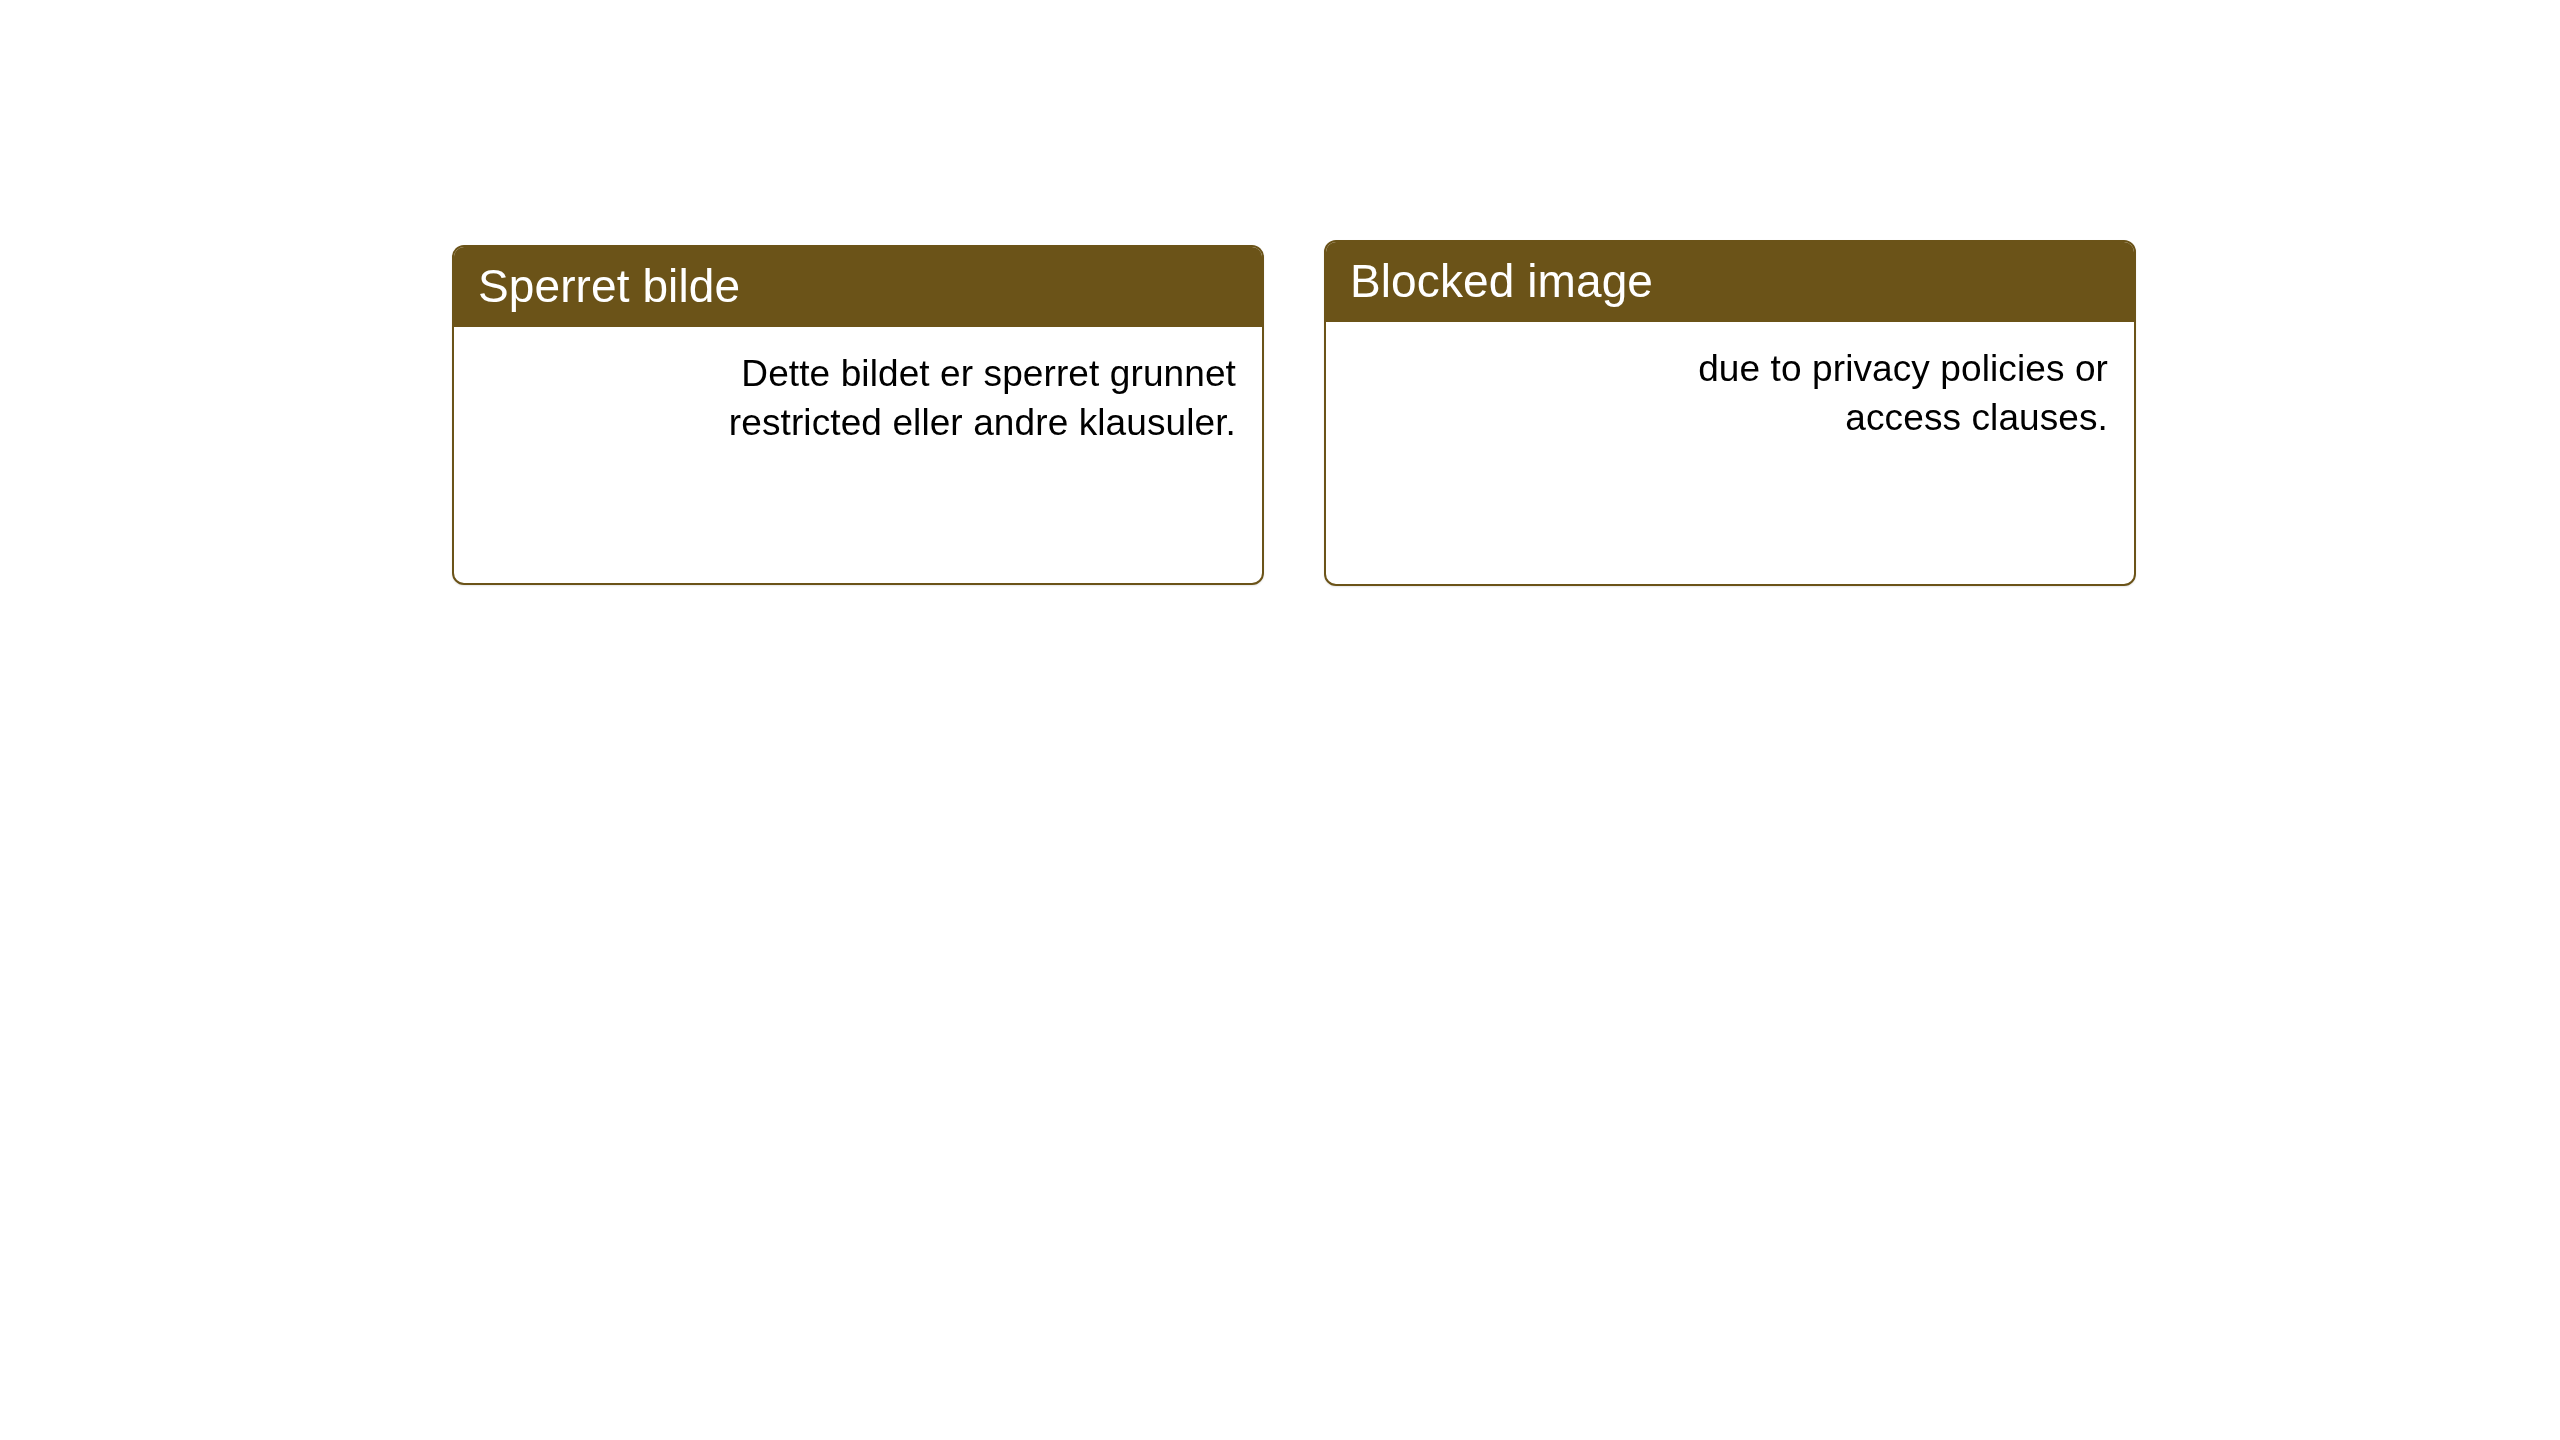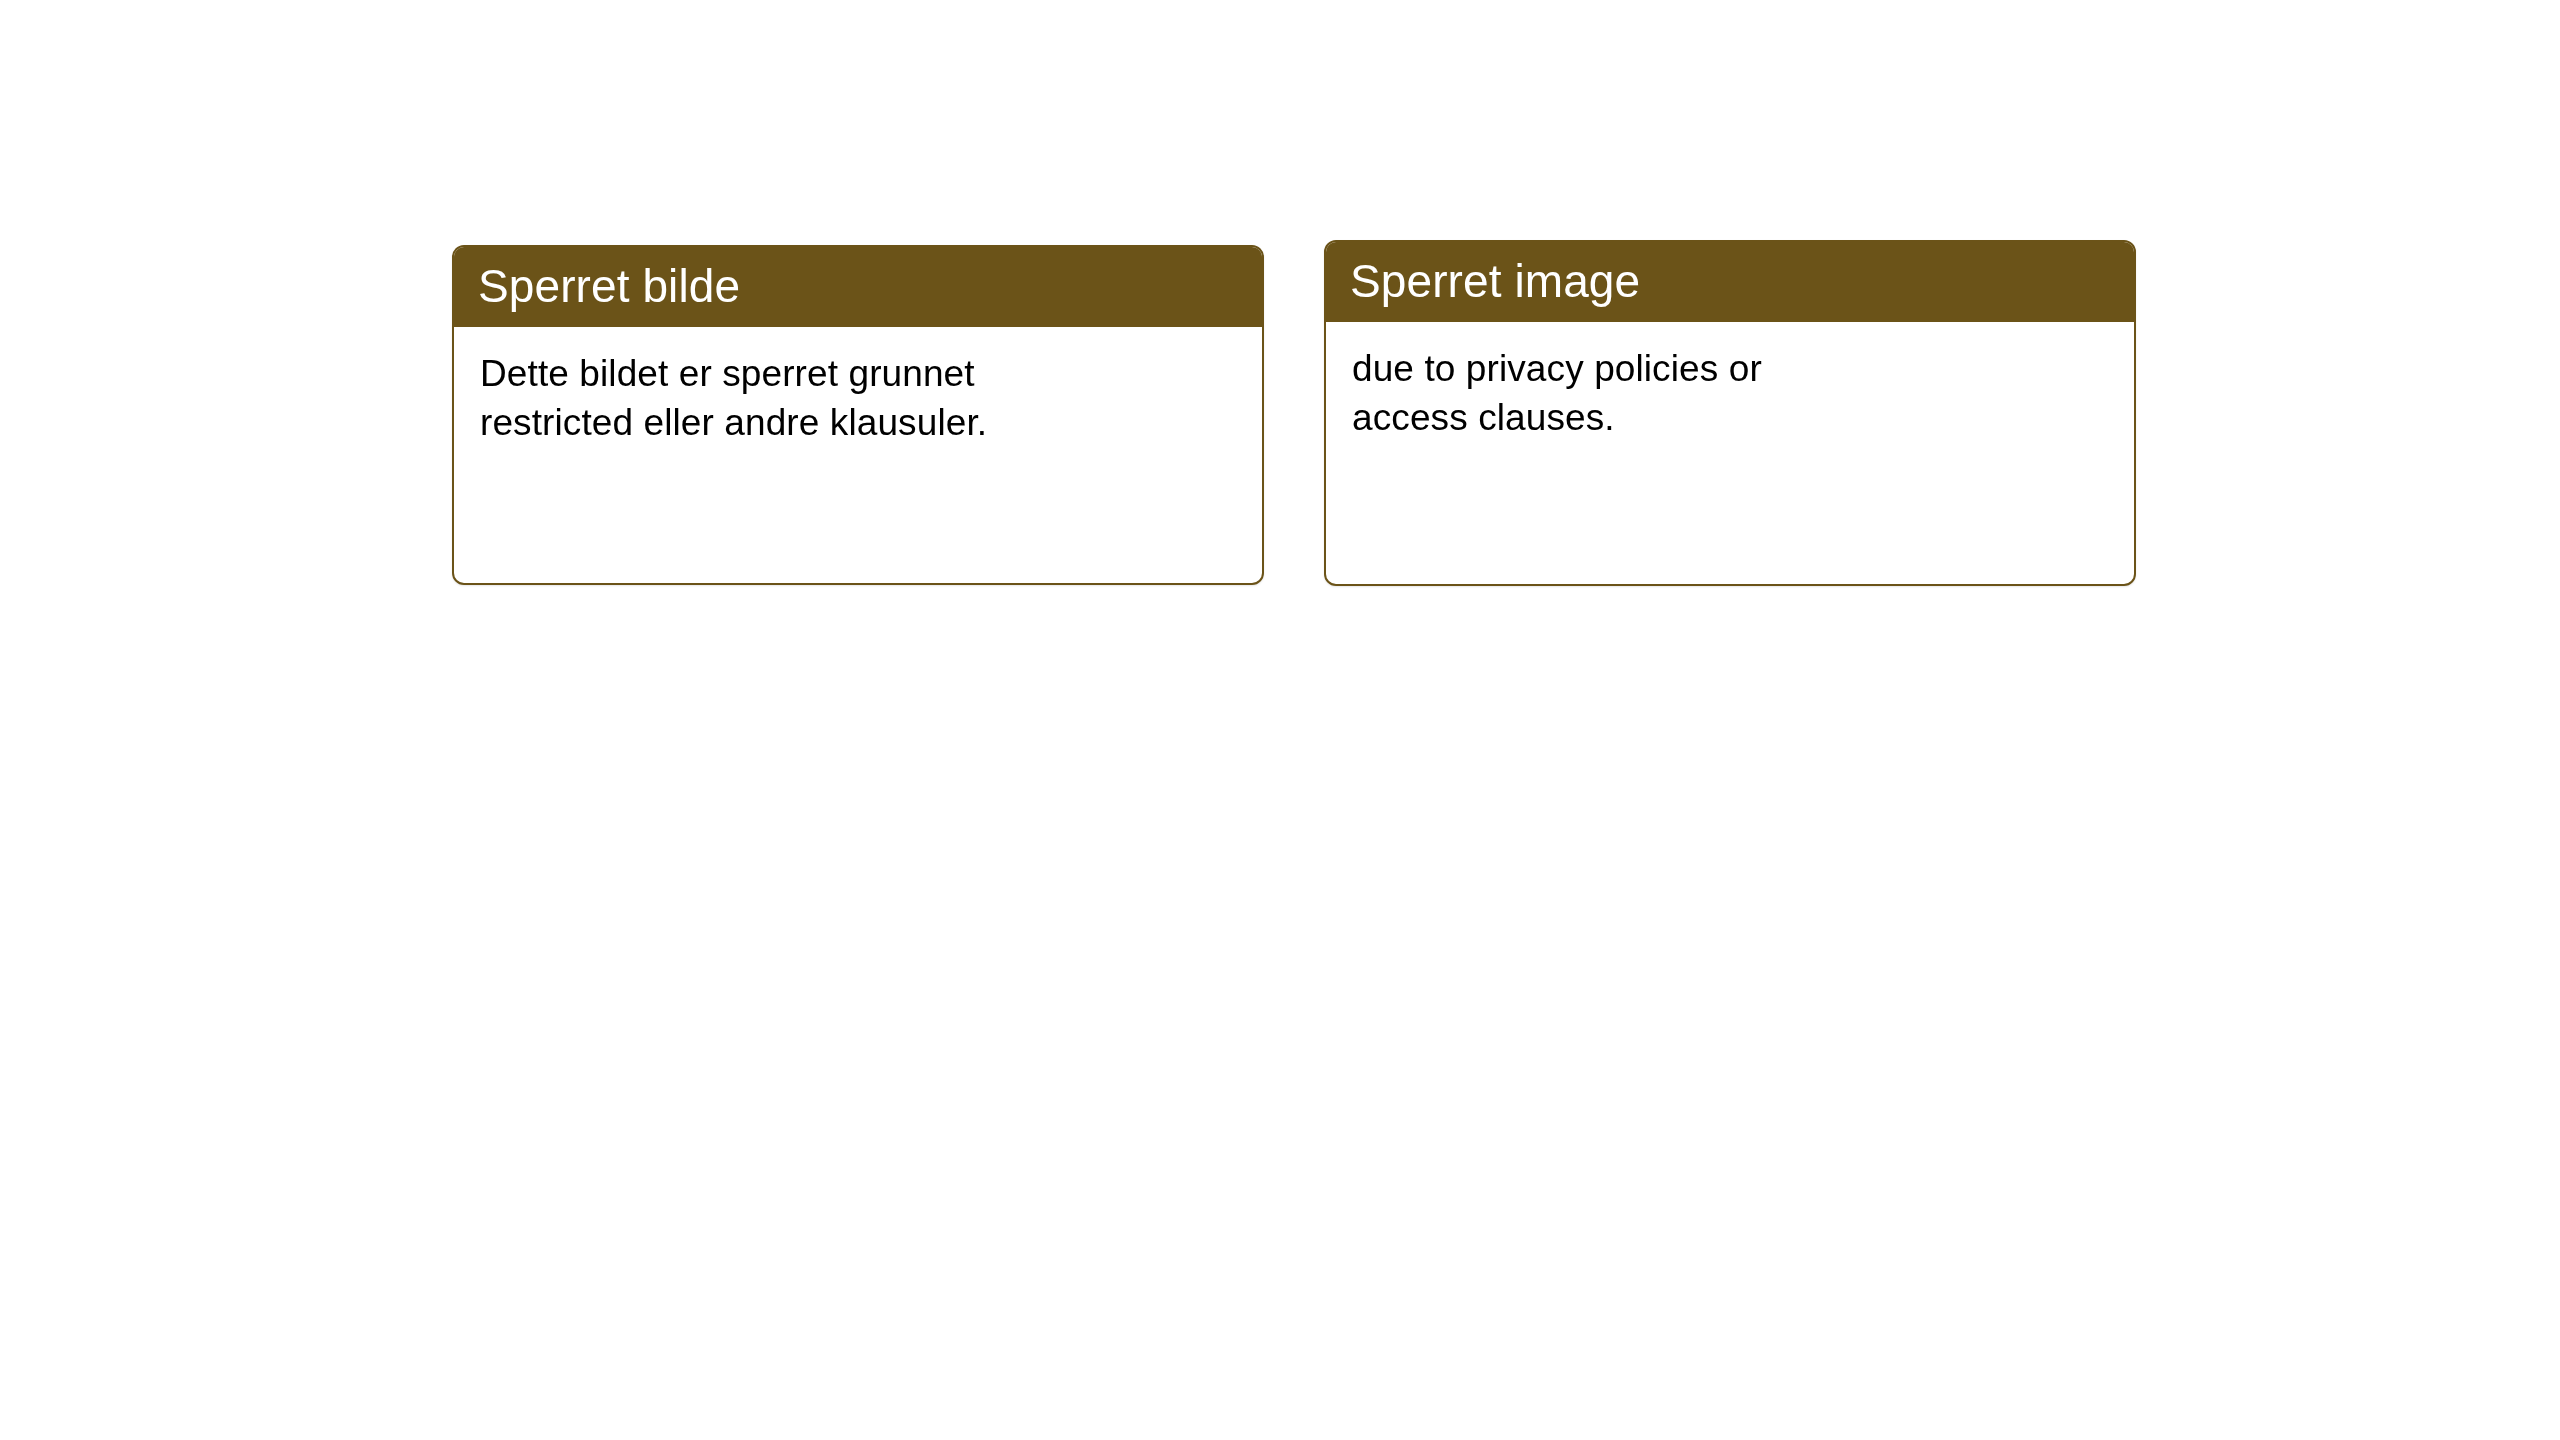--- a/index.html
+++ b/index.html
@@ -64,36 +64,37 @@
   #card-en {
     left: 1324px;
     top: 240px;
     width: 812px;
     height: 346px;
   }
 
   .body-line {
     display: block;
     white-space: nowrap;
+    text-align: right;
   }
 </style>
 </head>
 <body>
 
 <div class="stage">
 
   <div class="notice-card" id="card-no">
     <div class="card-header">Sperret bilde</div>
     <div class="card-body">
       <span class="body-line">Dette bildet er sperret grunnet</span>
       <span class="body-line">restricted eller andre klausuler.</span>
     </div>
   </div>
 
   <div class="notice-card" id="card-en">
-    <div class="card-header">Sperret image</div>
+    <div class="card-header">Blocked image</div>
     <div class="card-body">
       <span class="body-line">due to privacy policies or</span>
       <span class="body-line">access clauses.</span>
     </div>
   </div>
 
 </div>
 
 </body></html>

